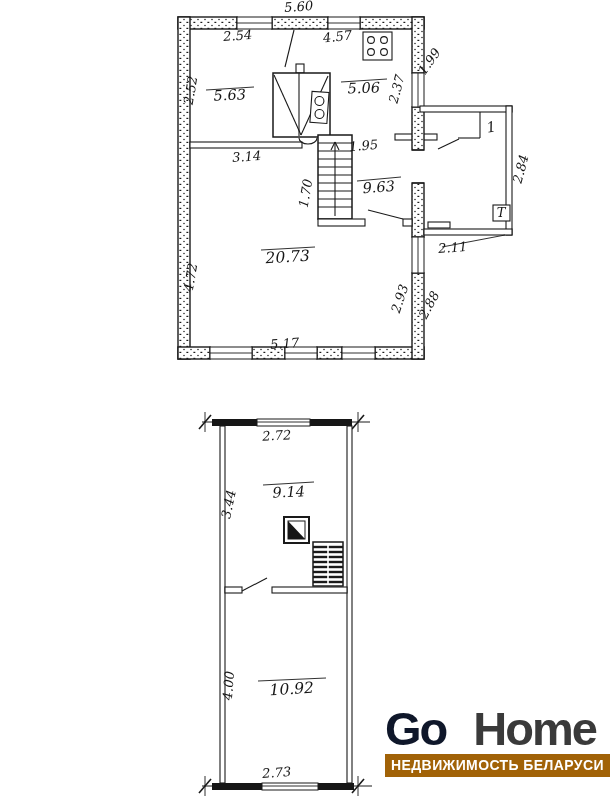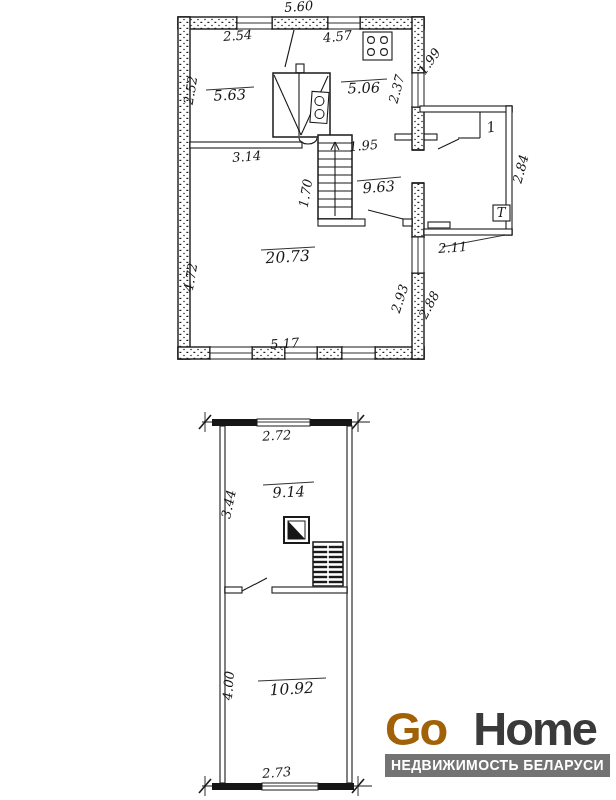--- a/index.html
+++ b/index.html
@@ -235,16 +235,16 @@
     <text class="dim" x="277" y="440" text-anchor="middle" transform="rotate(-3 277 440)">2.72</text>
     <text class="dim" x="233" y="505" text-anchor="middle" transform="rotate(-78 233 505)">3.44</text>
     <text class="area" x="289" y="497" text-anchor="middle" transform="rotate(-3 289 497)">9.14</text>
     <text class="dim" x="233" y="686" text-anchor="middle" transform="rotate(-85 233 686)">4.00</text>
     <text class="big" x="292" y="694" text-anchor="middle" transform="rotate(-3 292 694)">10.92</text>
     <text class="dim" x="277" y="777" text-anchor="middle" transform="rotate(-4 277 777)">2.73</text>
   </g>
 </svg>
 
 <div class="logo">
-  <div class="logo-word"><span style="color: #a16207;">Go</span><span style="color: rgb(58, 58, 58); margin-left: 27px;">Home</span></div>
-  <div class="logo-tagline" style="background-color: #737373; color: rgb(255, 255, 255);">НЕДВИЖИМОСТЬ БЕЛАРУСИ</div>
+  <div class="logo-word"><span style="color: #0f172a;">Go</span><span style="color: rgb(58, 58, 58); margin-left: 27px;">Home</span></div>
+  <div class="logo-tagline" style="background-color: #a16207; color: rgb(255, 255, 255);">НЕДВИЖИМОСТЬ БЕЛАРУСИ</div>
 </div>
 </div>
 
 </body></html>

